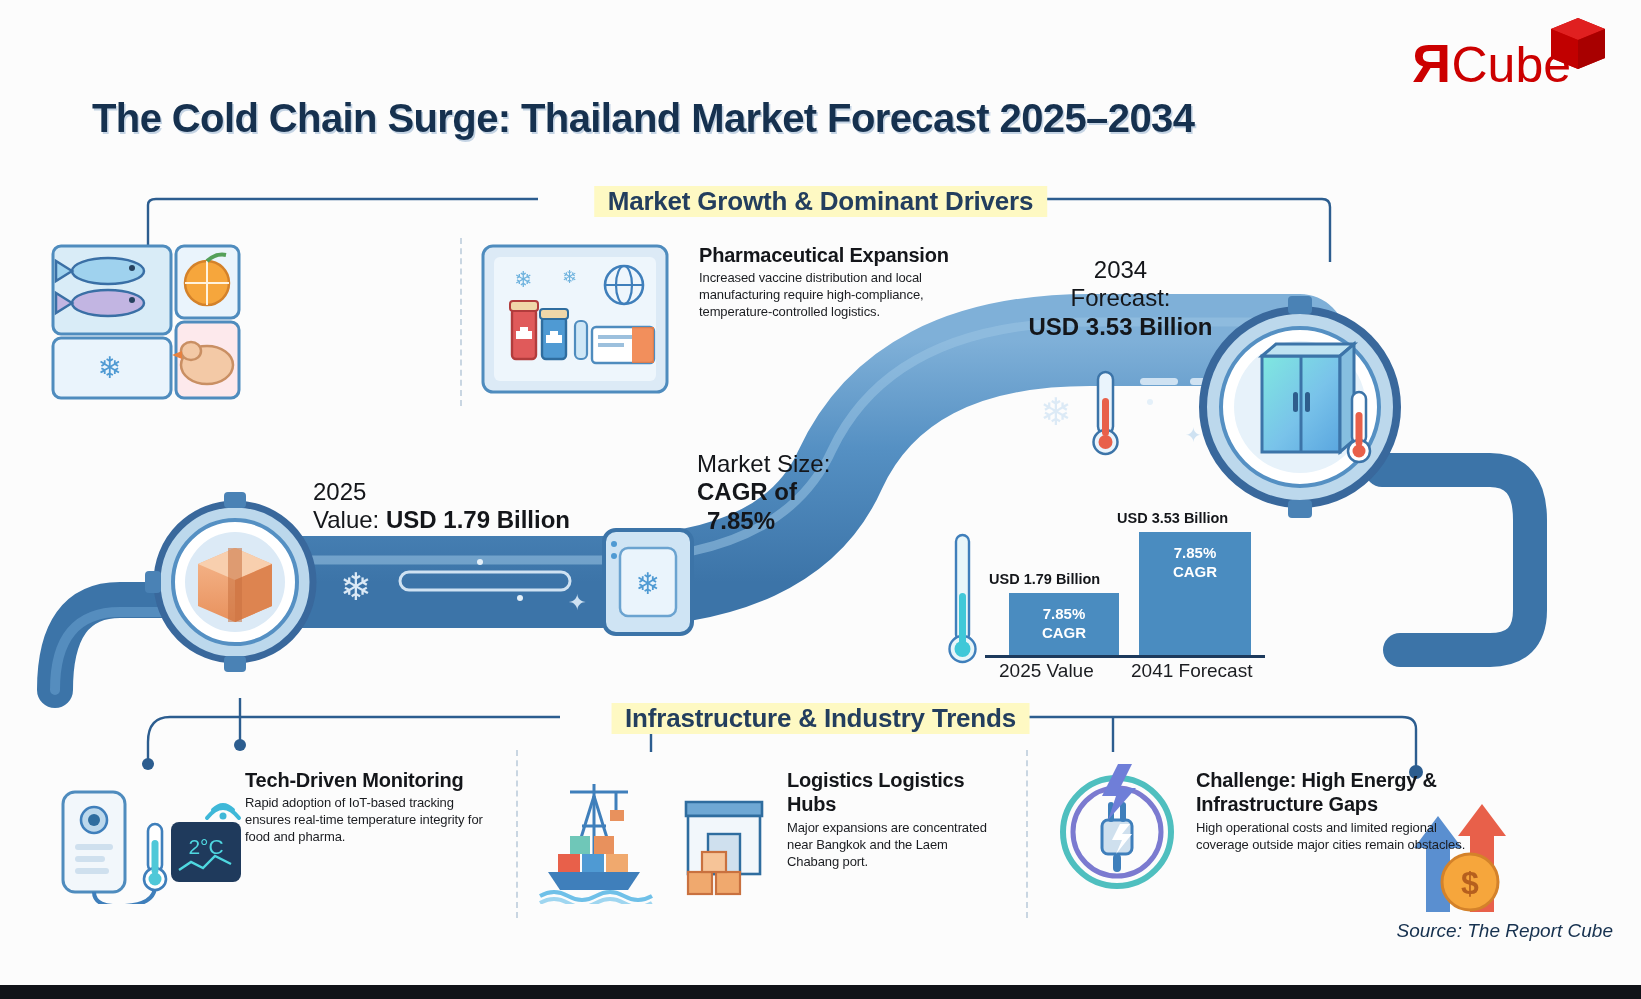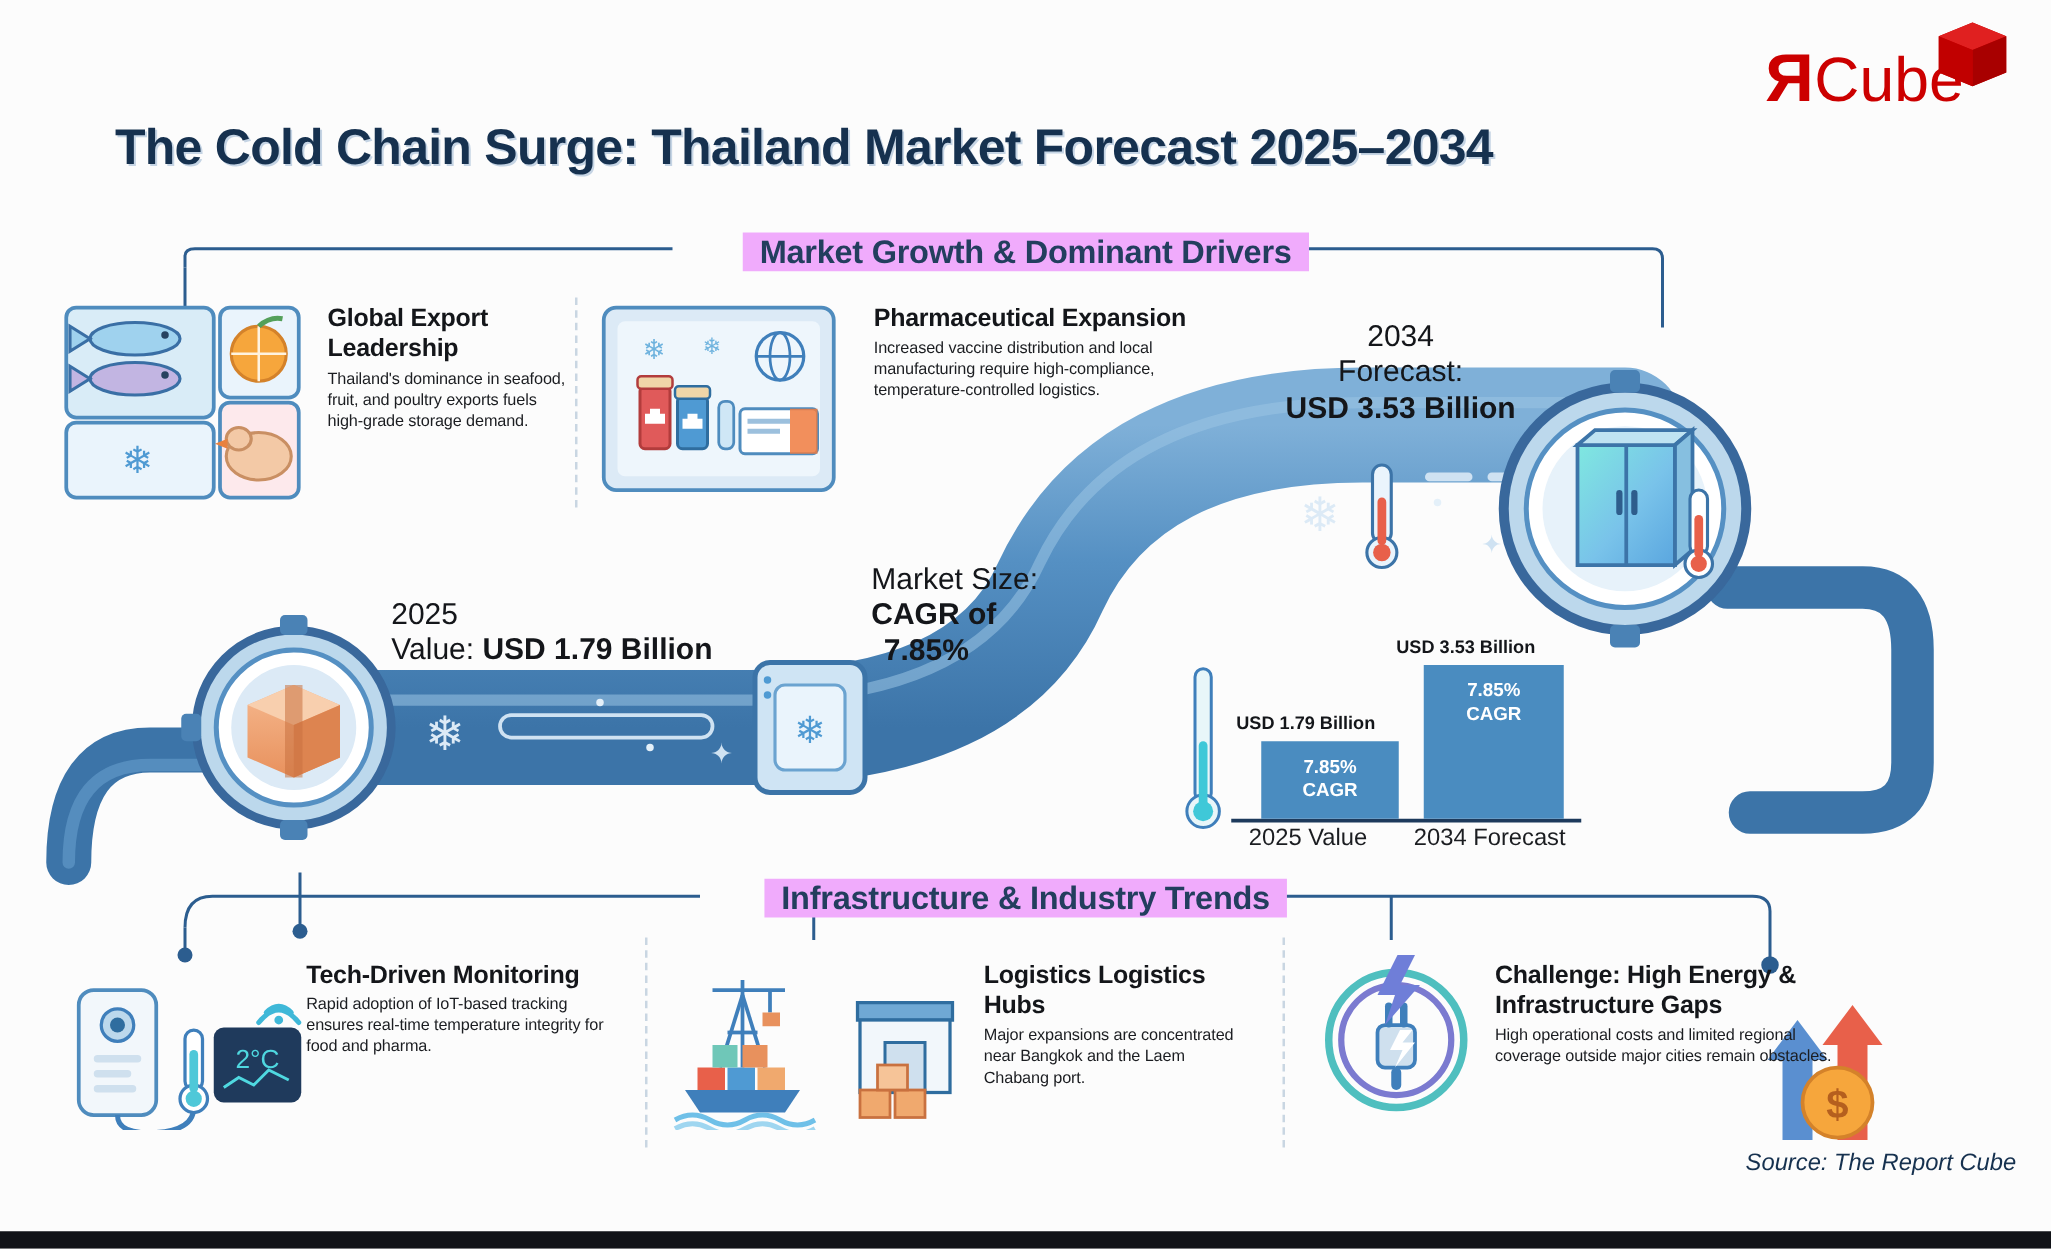--- a/index.html
+++ b/index.html
@@ -49,21 +49,21 @@
     letter-spacing: -0.6px;
     text-shadow: 1.5px 1.5px 0 #c5d4e4;
     white-space: nowrap;
   }
 
   
   .sec-head {
     position: absolute;
     font-size: 26px; font-weight: 600; color: #233e5e;
     letter-spacing: -0.2px;
-    background: #f0abfc;
+    background: #fef9c3;
     padding: 0 14px;
     white-space: nowrap;
   }
   #sec-top { left: 50%; transform: translateX(-50%); top: 186px; }
   #sec-bottom { left: 50%; transform: translateX(-50%); top: 703px; }
 
   
   .conn { position: absolute; inset: 0; width: 1641px; height: 999px; pointer-events: none; }
 
   
@@ -395,24 +395,20 @@
     <polygon points="68,62 60,78 70,78 64,92 80,72 70,72 78,62" fill="#ffffff"></polygon>
   </svg>
 
   <svg class="ill" style="left:1408px; top:800px;" width="112" height="112">
     <polygon points="18,112 18,48 6,48 30,16 54,48 42,48 42,112" fill="#5a8fd0"></polygon>
     <polygon points="62,112 62,36 50,36 74,4 98,36 86,36 86,112" fill="#e8604a"></polygon>
     <circle cx="62" cy="82" r="28" fill="#f6a63c" stroke="#d4822a" stroke-width="3"></circle>
     <text x="62" y="94" font-size="32" font-weight="bold" text-anchor="middle" fill="#b55f1e" font-family="Liberation Sans, sans-serif">$</text>
   </svg>
 
-  <div class="card" id="card-export">
-    <h3>Global Export Leadership</h3>
-    <p>Thailand's dominance in seafood, fruit, and poultry exports fuels high-grade storage demand.</p>
-  </div>
 
   <div class="card" id="card-pharma">
     <h3>Pharmaceutical Expansion</h3>
     <p>Increased vaccine distribution and local manufacturing require high-compliance, temperature-controlled logistics.</p>
   </div>
 
   <div class="card" id="card-tech">
     <h3>Tech-Driven Monitoring</h3>
     <p>Rapid adoption of IoT-based tracking ensures real-time temperature integrity for food and pharma.</p>
   </div>
@@ -468,19 +464,19 @@
 
     <div class="bar" style="left:194px; width:112px; height:123px;">
       <div class="bar-inner">
         <span>7.85%</span><br>
         <span>CAGR</span>
       </div>
     </div>
     <div class="bar-label" style="left:172px; bottom:164px;">USD 3.53 Billion</div>
 
     <div class="tick" style="left:54px; width:130px;">2025 Value</div>
-    <div class="tick" style="left:186px; width:130px;">2034 Forecast</div>
+    <div class="tick" style="left:186px; width:130px;">2041 Forecast</div>
   </div>
 
   <div class="source">Source: The Report Cube</div>
 
   <div class="bottom-bar"></div>
 </div>
 
 </body></html>

